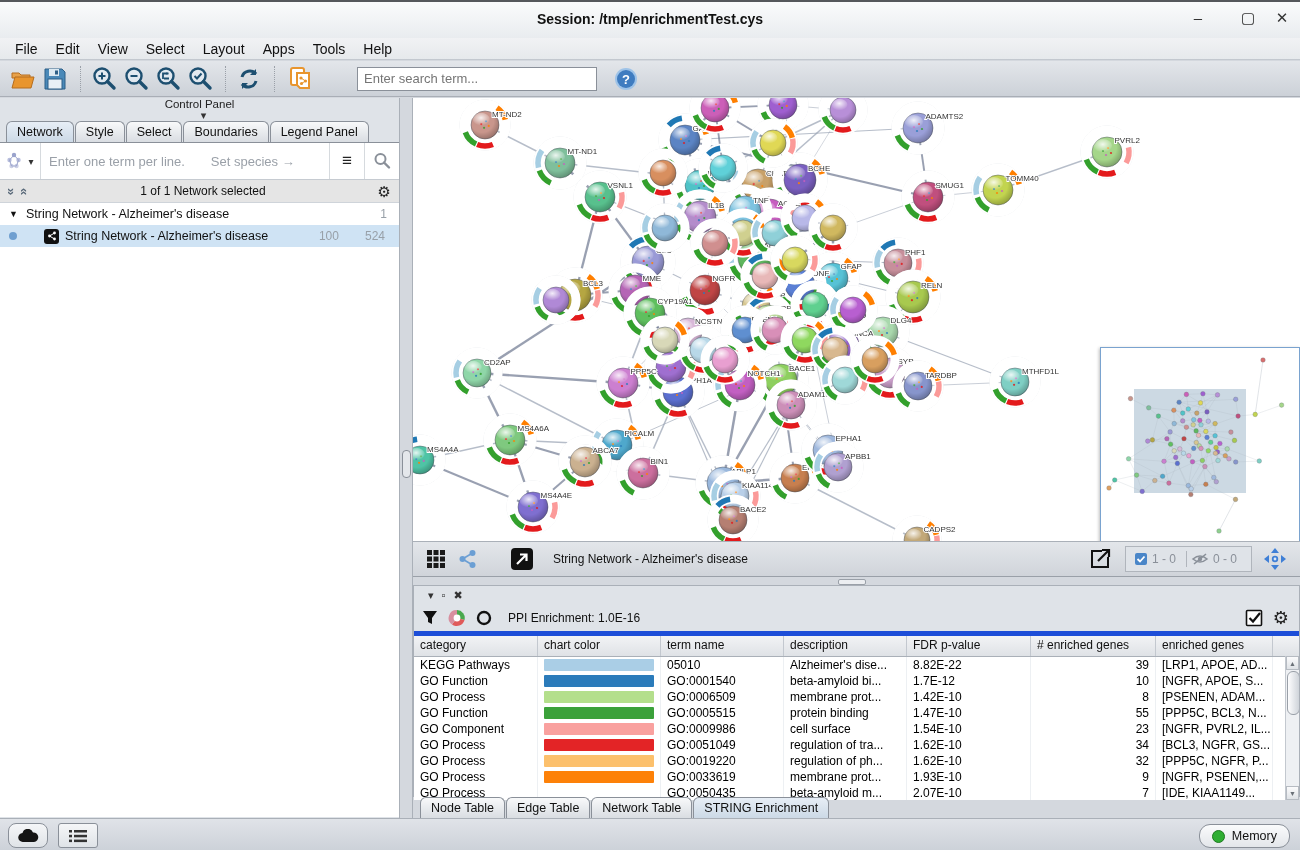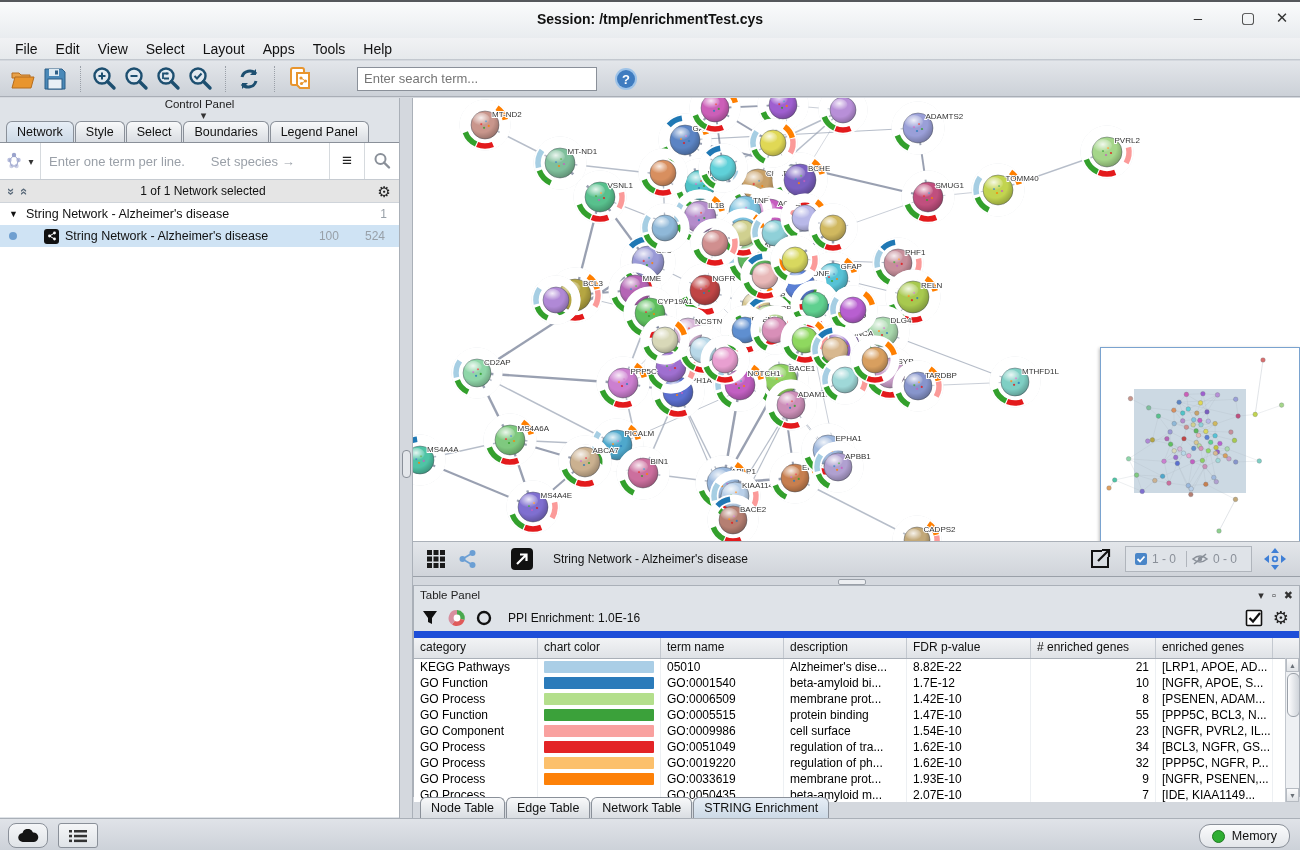--- a/index.html
+++ b/index.html
@@ -59,21 +59,21 @@
   .counts-sep{width:1px;height:16px;background:#b0b5bc;margin:0 4px;}
   .h-divider{left:413px;top:577px;width:887px;height:8px;background:#d4d8de;}
   .h-grip{position:absolute;left:430px;top:2px;width:26px;height:4px;border:1px solid #9aa0a8;border-radius:2px;background:#eceef1;}
   
   .table-panel{left:413px;top:585px;width:887px;height:212px;background:#dfe3e8;border:1px solid #aab0b8;box-sizing:border-box;}
   .tp-header{height:18px;display:flex;align-items:center;padding:0 6px;}
   .tp-header .t{font-size:11.5px;color:#222;flex:1;}
   .tp-toolbar{height:27px;display:flex;align-items:center;padding:0 8px;}
   .tp-tool{margin-right:10px;display:flex;align-items:center;}
   .ppi{font-size:12px;color:#111;margin-left:6px;flex:1;}
-  .tp-grid{background:#f97316;border-top:7px solid #1d4ed8;height:164px;overflow:hidden;position:relative;}
+  .tp-grid{background:#f97316;border-top:5px solid #1d4ed8;height:164px;overflow:hidden;position:relative;}
   .tp-hrow{display:flex;height:20px;background:linear-gradient(#f2f3f5,#dfe2e6);border-bottom:1px solid #aab0b8;}
   .tp-hcell{box-sizing:border-box;border-right:1px solid #c3c8cf;font-size:12px;color:#111;padding:2px 0 0 6px;overflow:hidden;white-space:nowrap;}
   .tp-row{display:flex;height:16px;background:#fff;}
   .tp-cell{box-sizing:border-box;border-right:1px solid #edf0f3;font-size:12px;color:#000;padding:0 6px;line-height:16px;overflow:hidden;white-space:nowrap;}
   .tp-cell.num{text-align:right;}
   .colorbar{height:12px;margin-top:2px;border-radius:1px;}
   .vscroll{position:absolute;right:0;top:20px;width:14px;height:144px;background:#eef0f3;border-left:1px solid #c3c8cf;box-sizing:border-box;}
   .varrow{height:14px;display:flex;align-items:center;justify-content:center;font-size:7px;color:#6a7077;
           background:linear-gradient(#fbfbfc,#dfe2e6);border:1px solid #b6bbc2;box-sizing:border-box;}
   .vthumb{position:absolute;left:1px;top:15px;width:11px;height:42px;border:1px solid #9aa0a8;border-radius:6px;
@@ -1832,21 +1832,20 @@
       </svg>
   </span>
 </div>
 
 <div class="abs h-divider">
     <div class="h-grip" style="left:425px;"></div>
   </div>
 
 <div class="abs table-panel">
   <div class="tp-header">
-    <span class="t">Table Panel</span>
     <span class="panel-glyph">▾</span>
     <span class="panel-glyph">▫</span>
     <span class="panel-glyph">✖</span>
   </div>
   <div class="tp-toolbar">
     <span class="tp-tool">
       <svg width="16" height="16" viewBox="0 0 16 16">
           <path d="M1 1 h14 L10 8 v6 l-4 -2 V8z" fill="#111"></path>
         </svg>
     </span>
@@ -1886,21 +1885,21 @@
       </div>
     <div id="tp-body">
         <div class="tp-row">
           <div class="tp-cell" style="width: 124px;">KEGG Pathways</div>
           <div class="tp-cell" style="width: 123px;">
             <div class="colorbar" style="background: rgb(170, 206, 230);"></div>
           </div>
           <div class="tp-cell" style="width: 123px;">05010</div>
           <div class="tp-cell" style="width: 123px;">Alzheimer's dise...</div>
           <div class="tp-cell" style="width: 124px;">8.82E-22</div>
-          <div class="tp-cell num" style="width: 125px;">21</div>
+          <div class="tp-cell num" style="width: 125px;">39</div>
           <div class="tp-cell" style="width: 117px;">[LRP1, APOE, AD...</div>
         </div>
         <div class="tp-row">
           <div class="tp-cell" style="width: 124px;">GO Function</div>
           <div class="tp-cell" style="width: 123px;">
             <div class="colorbar" style="background: rgb(43, 123, 186);"></div>
           </div>
           <div class="tp-cell" style="width: 123px;">GO:0001540</div>
           <div class="tp-cell" style="width: 123px;">beta-amyloid bi...</div>
           <div class="tp-cell" style="width: 124px;">1.7E-12</div>

